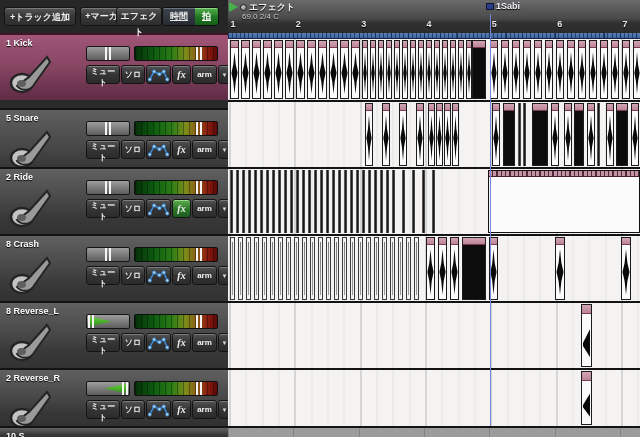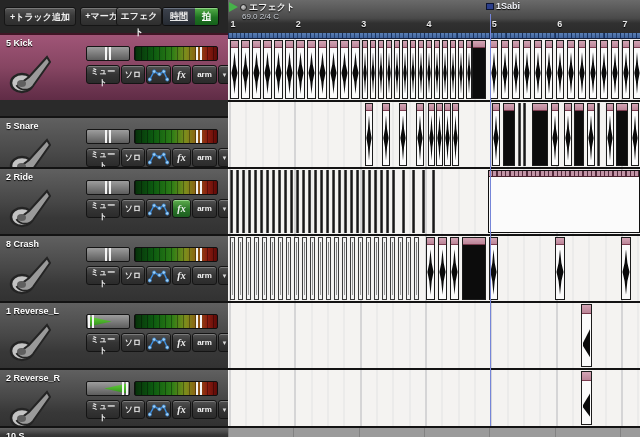--- a/index.html
+++ b/index.html
@@ -115,21 +115,21 @@
         <span class="bar-num" style="left: 198.499px;">4</span>
         <span class="bar-num" style="left: 263.832px;">5</span>
         <span class="bar-num" style="left: 329.165px;">6</span>
         <span class="bar-num" style="left: 394.498px;">7</span>
       </div>
   </div>
   <div class="tick-strip"></div>
 
   <div id="headers">
       <div class="track selected" style="top: 33px; height: 67px;">
-      <div class="tname">5 Kick</div>
+      <div class="tname">1 Kick</div>
       <svg class="spk" viewBox="0 0 44 40">
         <ellipse cx="14" cy="29" rx="11" ry="9" fill="#c4c4c4" stroke="#242424" stroke-width="2.5"></ellipse>
         <path d="M39 3 L21 23 L9 32 C13 37 21 37 25 32 L42 8 Z" fill="#9a9a9a" stroke="#242424" stroke-width="2"></path>
         <ellipse cx="13.5" cy="29.5" rx="4.5" ry="3.6" fill="#5f5f5f"></ellipse>
       </svg>
       <div class="pan">
           <div class="handle" style="left:50%;margin-left:-3px;"></div>
         </div>
       <div class="meter">
         <div class="handle" style="left:74%;"></div>
@@ -147,21 +147,21 @@
                 <circle cx="18" cy="3" r="2"></circle>
                 <circle cx="22" cy="12" r="2"></circle>
             </g>
           </svg>
         </button>
         <button class="tb fxb" style="left:86px;width:19px;">fx</button>
         <button class="tb" style="left:106px;width:25px;">arm</button>
         <button class="tb ddb" style="left:132px;width:13px;">▼</button>
       </div>
     </div>
-      <div class="track" style="top: 116px; height: 77px;">
+      <div class="track" style="top: 108px; height: 77px;">
       <div class="tname">5 Snare</div>
       <svg class="spk" viewBox="0 0 44 40">
         <ellipse cx="14" cy="29" rx="11" ry="9" fill="#c4c4c4" stroke="#242424" stroke-width="2.5"></ellipse>
         <path d="M39 3 L21 23 L9 32 C13 37 21 37 25 32 L42 8 Z" fill="#9a9a9a" stroke="#242424" stroke-width="2"></path>
         <ellipse cx="13.5" cy="29.5" rx="4.5" ry="3.6" fill="#5f5f5f"></ellipse>
       </svg>
       <div class="pan">
           <div class="handle" style="left:50%;margin-left:-3px;"></div>
         </div>
       <div class="meter">
@@ -247,21 +247,21 @@
                 <circle cx="22" cy="12" r="2"></circle>
             </g>
           </svg>
         </button>
         <button class="tb fxb" style="left:86px;width:19px;">fx</button>
         <button class="tb" style="left:106px;width:25px;">arm</button>
         <button class="tb ddb" style="left:132px;width:13px;">▼</button>
       </div>
     </div>
       <div class="track" style="top: 301px; height: 67px;">
-      <div class="tname">1 Reverse_L</div>
+      <div class="tname">8 Reverse_L</div>
       <svg class="spk" viewBox="0 0 44 40">
         <ellipse cx="14" cy="29" rx="11" ry="9" fill="#c4c4c4" stroke="#242424" stroke-width="2.5"></ellipse>
         <path d="M39 3 L21 23 L9 32 C13 37 21 37 25 32 L42 8 Z" fill="#9a9a9a" stroke="#242424" stroke-width="2"></path>
         <ellipse cx="13.5" cy="29.5" rx="4.5" ry="3.6" fill="#5f5f5f"></ellipse>
       </svg>
       <div class="pan">
           <div class="pan-wedge left"></div>
           <div class="handle" style="left:1px;"></div>
         </div>
       <div class="meter">

